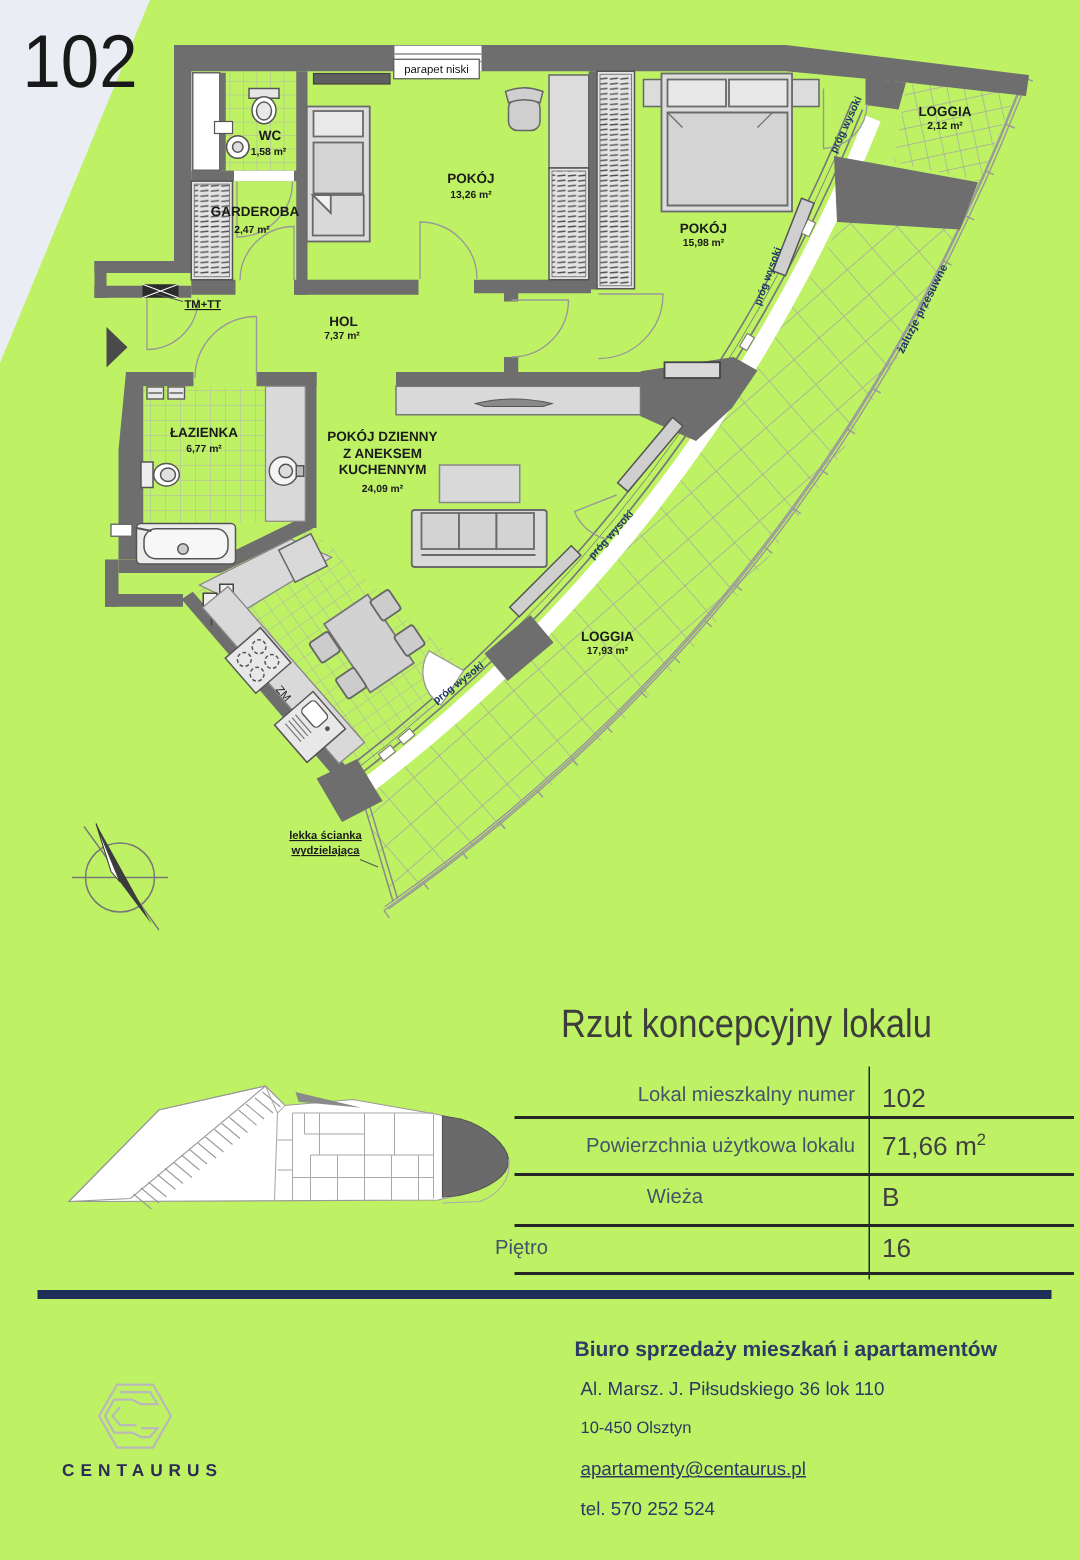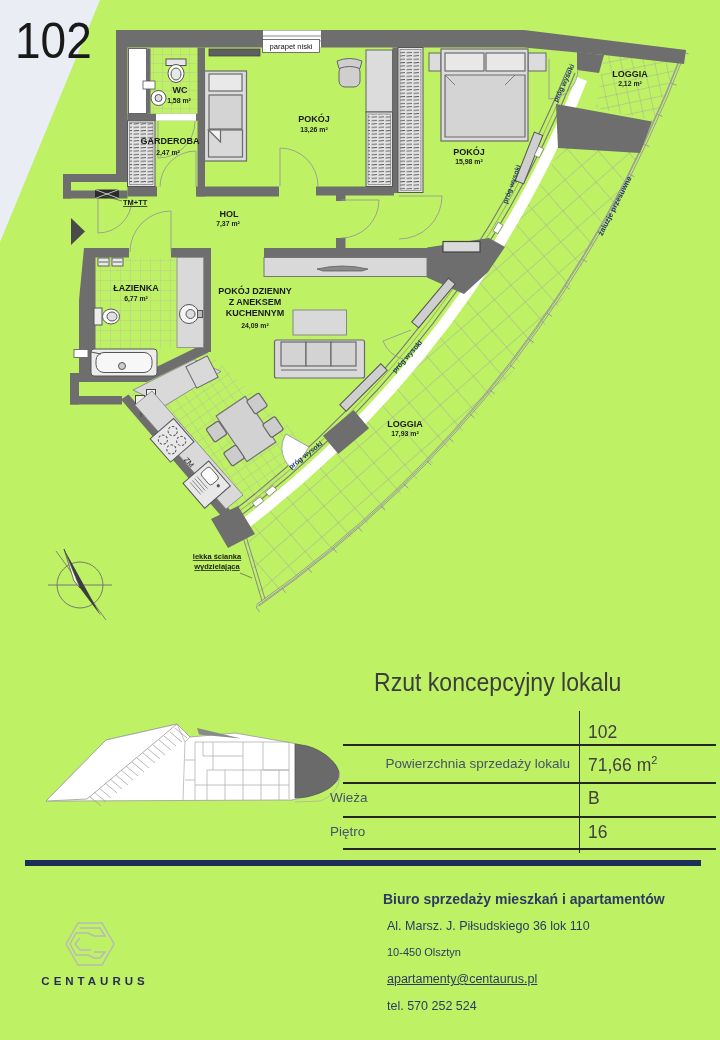--- a/index.html
+++ b/index.html
@@ -440,22 +440,23 @@
 <path d="M260,32 L272,34 C290,39 303,52 304,61 C305,71 291,81 271,85 L260,86 Z" fill="#6a6a6a" stroke="#555" stroke-width="0.8"></path>
 <path d="M162,16 L206,26.5 L164,22.5 Z" fill="#8a8a8a"></path>
 <path d="M304,61 C306,74 298,84 285,89 L260,90" fill="none" stroke="#aaa" stroke-width="0.7"></path>
 </svg>
 
 <div class="abs" style="left:343px;top:743.6px;width:373px;height:2px;background:#262626;"></div>
 <div class="abs" style="left:343px;top:781.7px;width:373px;height:2px;background:#262626;"></div>
 <div class="abs" style="left:343px;top:815.6px;width:373px;height:2px;background:#262626;"></div>
 <div class="abs" style="left:343px;top:848.4px;width:373px;height:2px;background:#262626;"></div>
 <div class="abs" style="left:578.5px;top:711px;width:1.5px;height:142px;background:#262626;"></div>
-<div class="abs" style="left:330px;top:756px;width:240px;text-align:right;font-size:13.5px;color:#44546a;">Powierzchnia sprzedaży lokalu</div>
-<div class="abs" style="left:330px;top:790px;width:240px;text-align:left;font-size:13.5px;color:#44546a;">Wieża</div>
+<div class="abs" style="left:330px;top:722px;width:240px;text-align:right;font-size:13.5px;color:#44546a;">Lokal mieszkalny numer</div>
+<div class="abs" style="left:330px;top:756px;width:240px;text-align:right;font-size:13.5px;color:#44546a;">Powierzchnia użytkowa lokalu</div>
+<div class="abs" style="left:330px;top:790px;width:240px;text-align:center;font-size:13.5px;color:#44546a;">Wieża</div>
 <div class="abs" style="left:330px;top:824px;width:240px;font-size:13.5px;color:#44546a;">Piętro</div>
 <div class="abs" style="left:588px;top:722px;font-size:17.5px;color:#404040;">102</div>
 <div class="abs" style="left:588px;top:754px;font-size:17.5px;color:#404040;text-align:right;">71,66 m<sup style="font-size:11px;">2</sup></div>
 <div class="abs" style="left:588px;top:788px;font-size:17.5px;color:#404040;">B</div>
 <div class="abs" style="left:588px;top:822px;font-size:17.5px;color:#404040;">16</div>
 
 <div class="abs" style="left:25px;top:860px;width:676px;height:6px;background:#1e2e58;"></div>
 
 <svg class="abs" style="left:58px;top:920px" width="64" height="52" viewBox="0 0 64 52">
 

